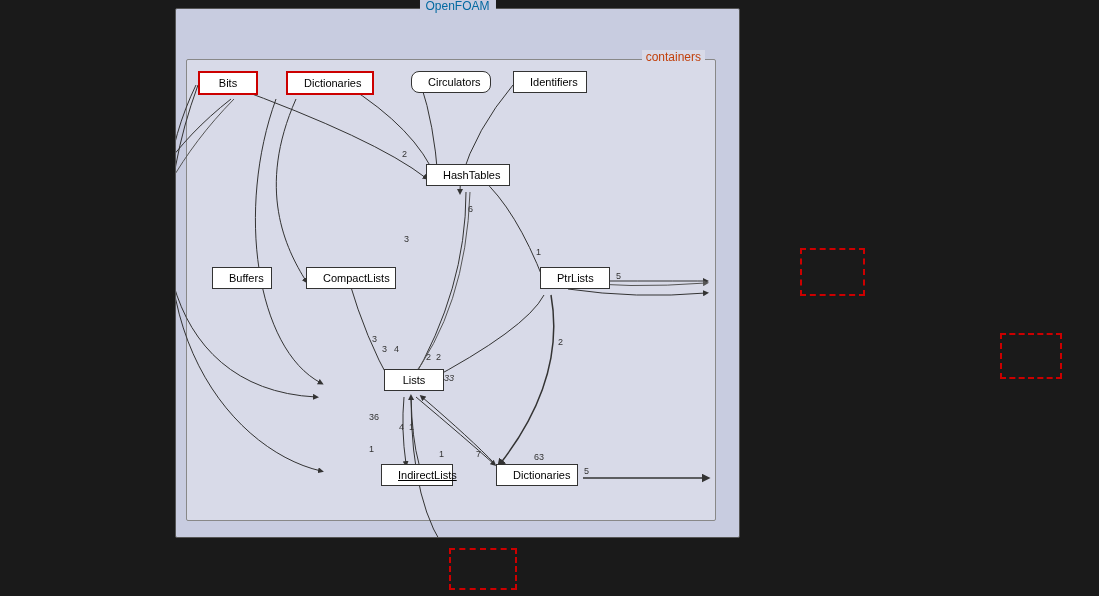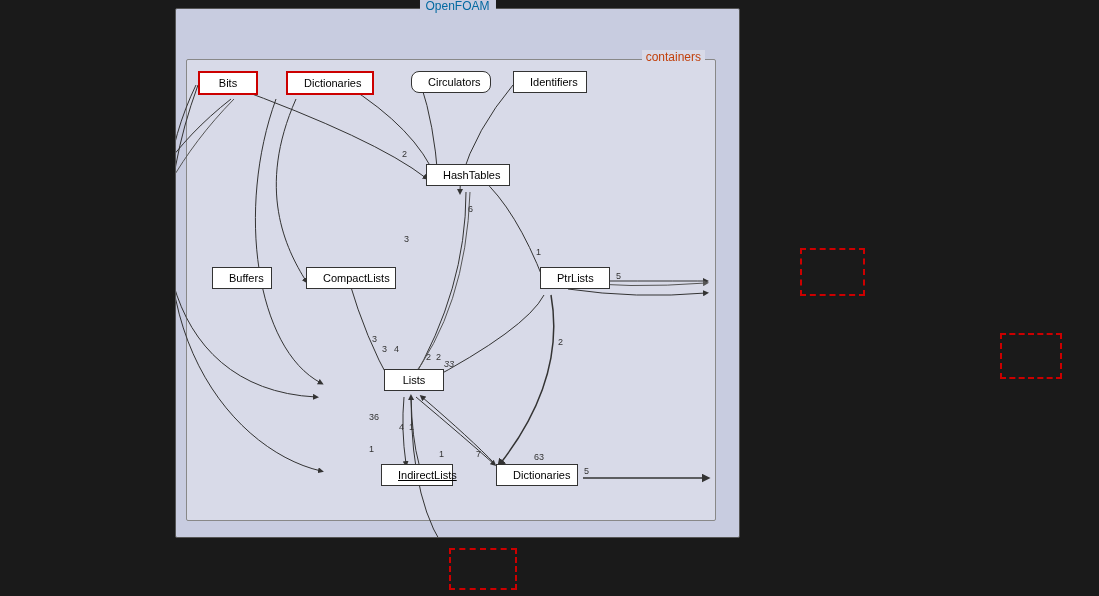--- a/index.html
+++ b/index.html
@@ -215,21 +215,21 @@
     <span class="edge-label" style="left:228px; top:225px;">3</span>
     <span class="edge-label" style="left:360px; top:238px;">1</span>
     <span class="edge-label" style="left:292px; top:195px;">6</span>
     <span class="edge-label" style="left:440px; top:262px;">5</span>
     <span class="edge-label" style="left:382px; top:328px;">2</span>
     <span class="edge-label" style="left:196px; top:325px;">3</span>
     <span class="edge-label" style="left:206px; top:335px;">3</span>
     <span class="edge-label" style="left:218px; top:335px;">4</span>
     <span class="edge-label" style="left:250px; top:343px;">2</span>
     <span class="edge-label" style="left:260px; top:343px;">2</span>
-    <span class="edge-label" style="left:268px; top:350px;font-style:italic;">33</span>
+    <span class="edge-label" style="left:268px; top:364px;font-style:italic;">33</span>
     <span class="edge-label" style="left:193px; top:403px;">36</span>
     <span class="edge-label" style="left:193px; top:435px;">1</span>
     <span class="edge-label" style="left:223px; top:413px;">4</span>
     <span class="edge-label" style="left:233px; top:413px;">1</span>
     <span class="edge-label" style="left:263px; top:440px;">1</span>
     <span class="edge-label" style="left:300px; top:440px;">7</span>
     <span class="edge-label" style="left:358px; top:443px;">63</span>
     <span class="edge-label" style="left:408px; top:457px;">5</span>
   </div>
 

